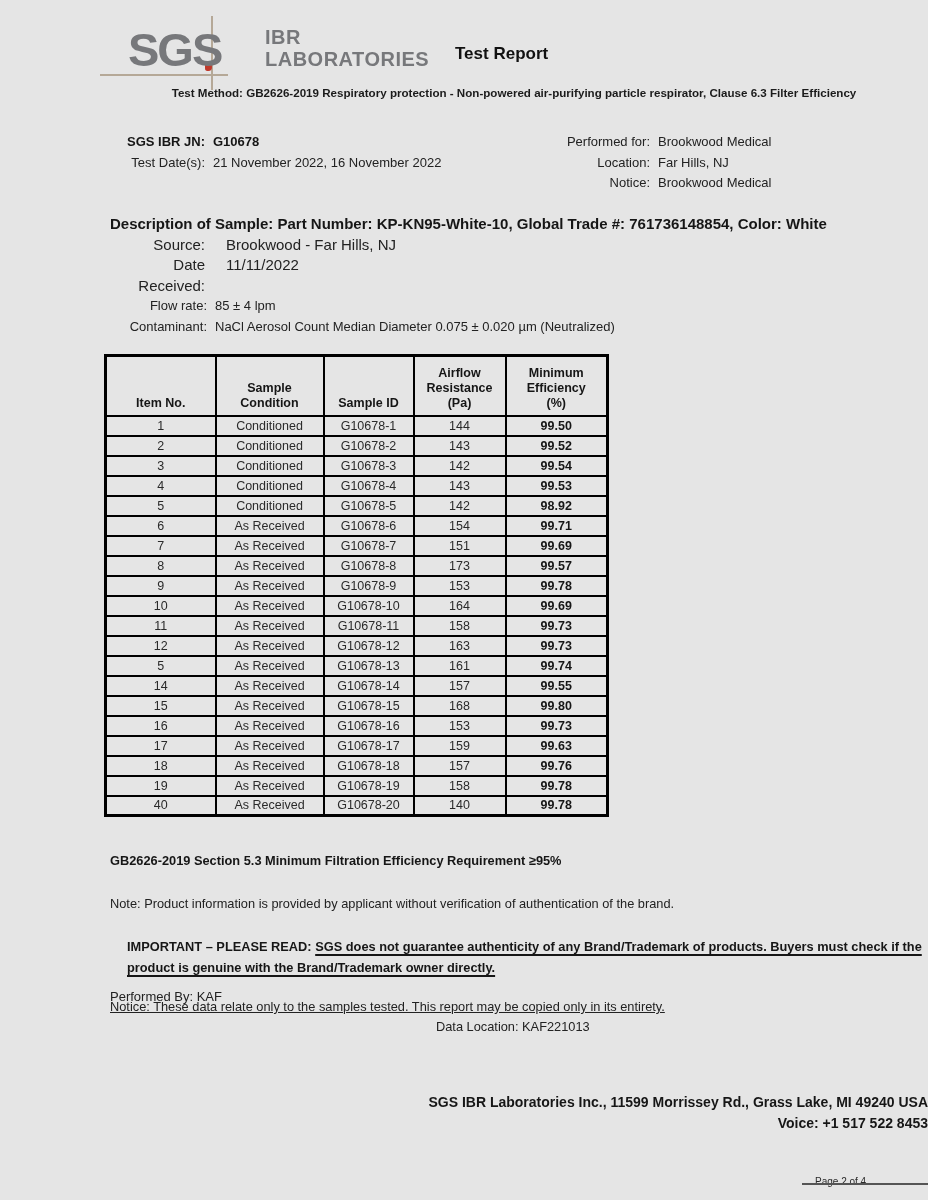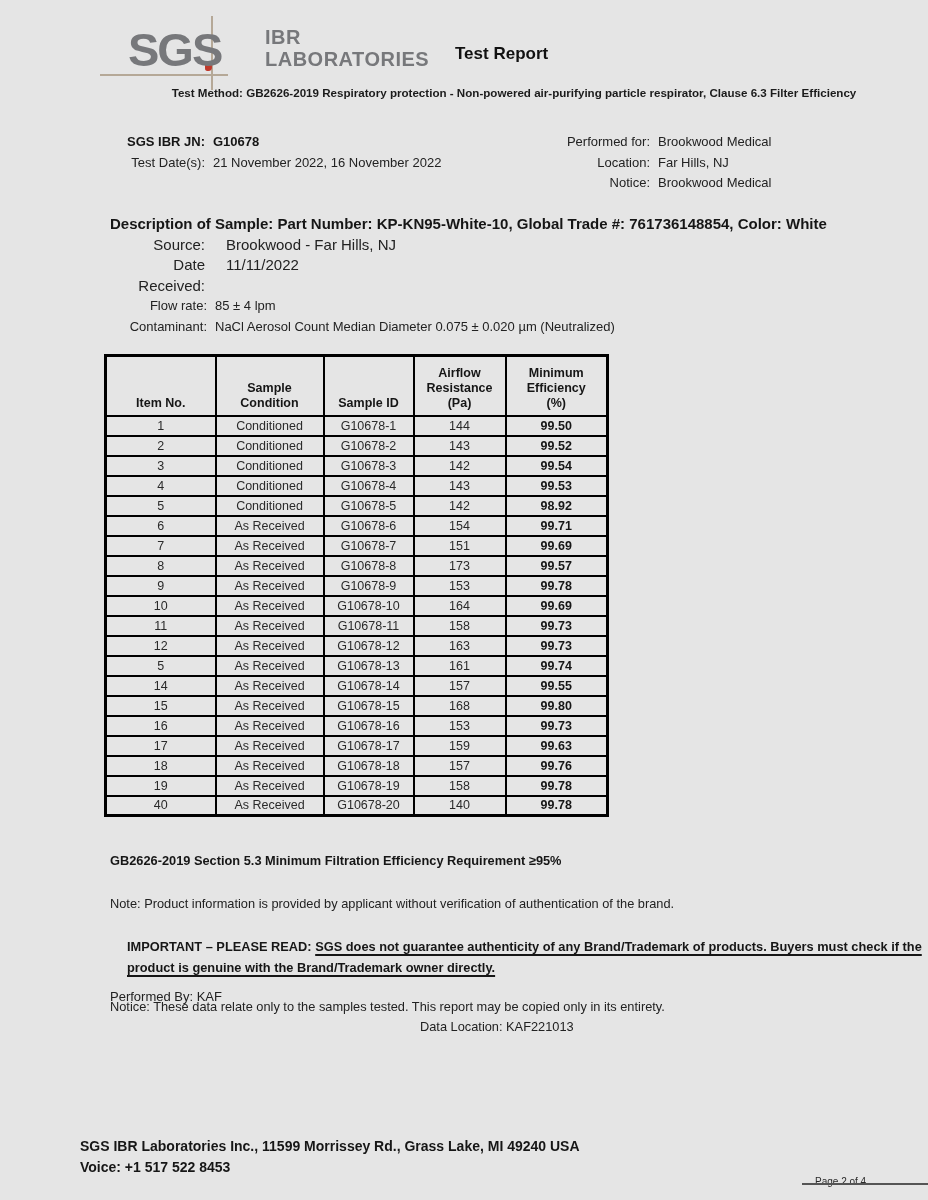--- a/index.html
+++ b/index.html
@@ -69,26 +69,26 @@
   .col-air { width: 92px; }  .col-eff { width: 102px; }
 
   
   .req-line { position: absolute; left: 110px; top: 853px; font-size: 12.8px; font-weight: bold; color: #161616; }
   .note-line { position: absolute; left: 110px; top: 896px; font-size: 12.8px; }
   .important-line {
     position: absolute; left: 127px; top: 936px; width: 797px;
     font-size: 12.8px; font-weight: bold; color: #161616; line-height: 21px;
   }
   .important-line .underlined { text-decoration: underline; text-decoration-thickness: 2px; text-underline-offset: 3px; }
-  .notice-line { position: absolute; left: 110px; top: 999px; font-size: 12.8px; }
+  .notice-line { position: absolute; left: 110px; top: 999px; font-size: 12.8px; text-decoration: underline; }
   .performed-by { position: absolute; left: 110px; top: 989px; font-size: 13px; }
-  .data-location { position: absolute; left: 420px; top: 1019px; font-size: 12.8px; }
-
-  
-  .footer-center { position: absolute; left: 80px; top: 1136px; width: 848px; text-align: left; font-size: 14px; font-weight: bold; color: #161616; line-height: 21px; }
+  .data-location { position: absolute; left: 436px; top: 1019px; font-size: 12.8px; }
+
+  
+  .footer-center { position: absolute; left: 80px; top: 1092px; width: 848px; text-align: right; font-size: 14px; font-weight: bold; color: #161616; line-height: 21px; }
   .page-num { position: absolute; left: 815px; top: 1156px; font-size: 10px; color: #2a2a2a; font-weight: normal; margin-top: 20px; }
   .edge-line { position: absolute; left: 802px; top: 1183px; width: 126px; height: 2px; background: #555; }
 </style>
 </head>
 <body>
 
 <div class="page">
 
   <div class="logo-area">
     <div class="cross-h"></div>

